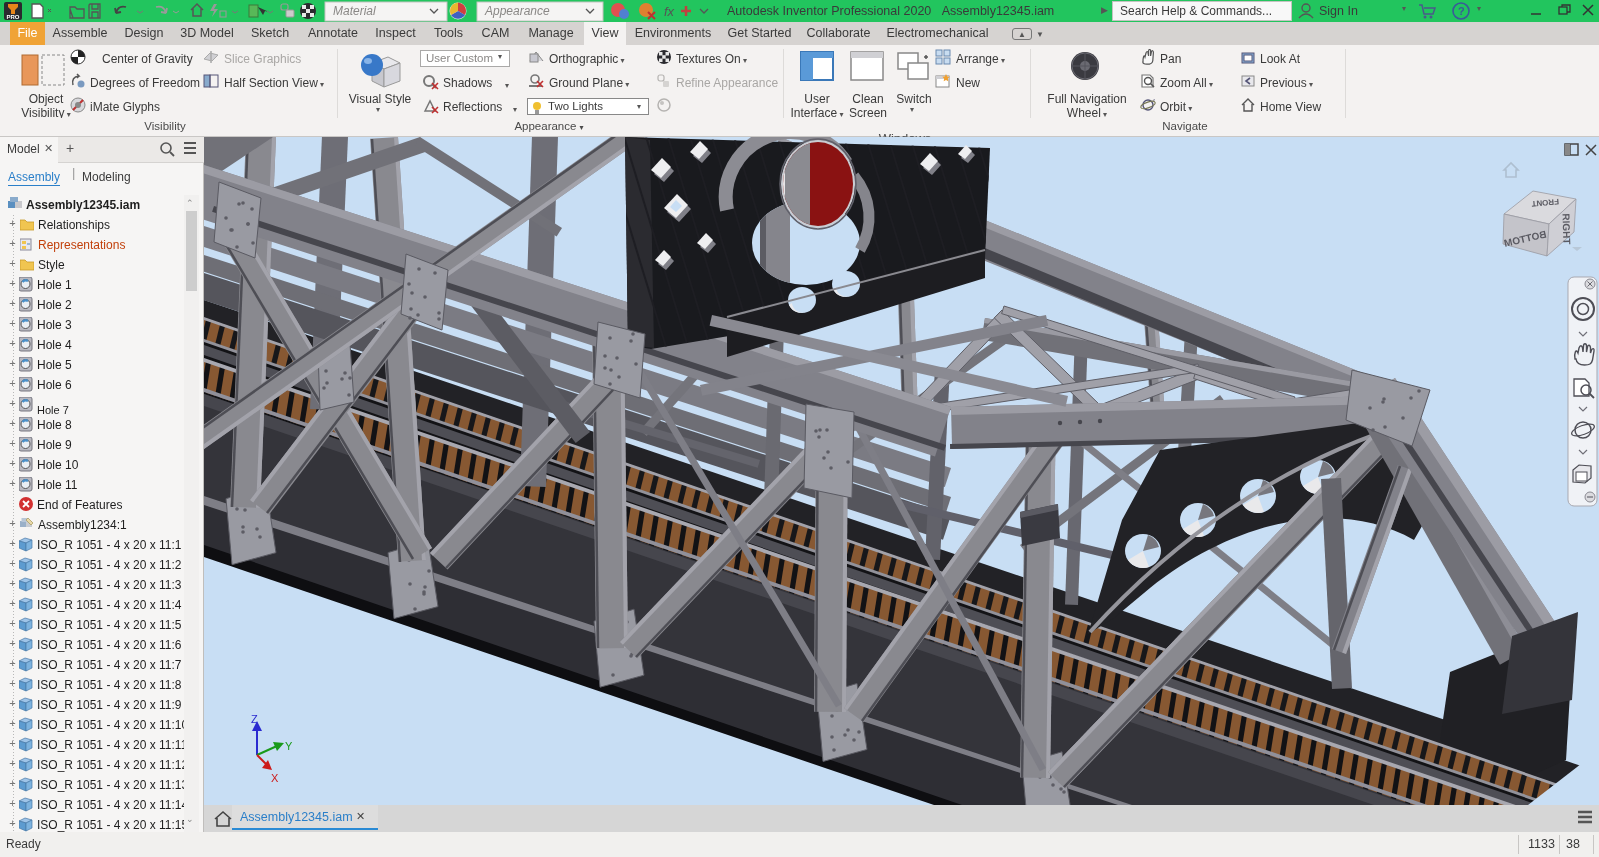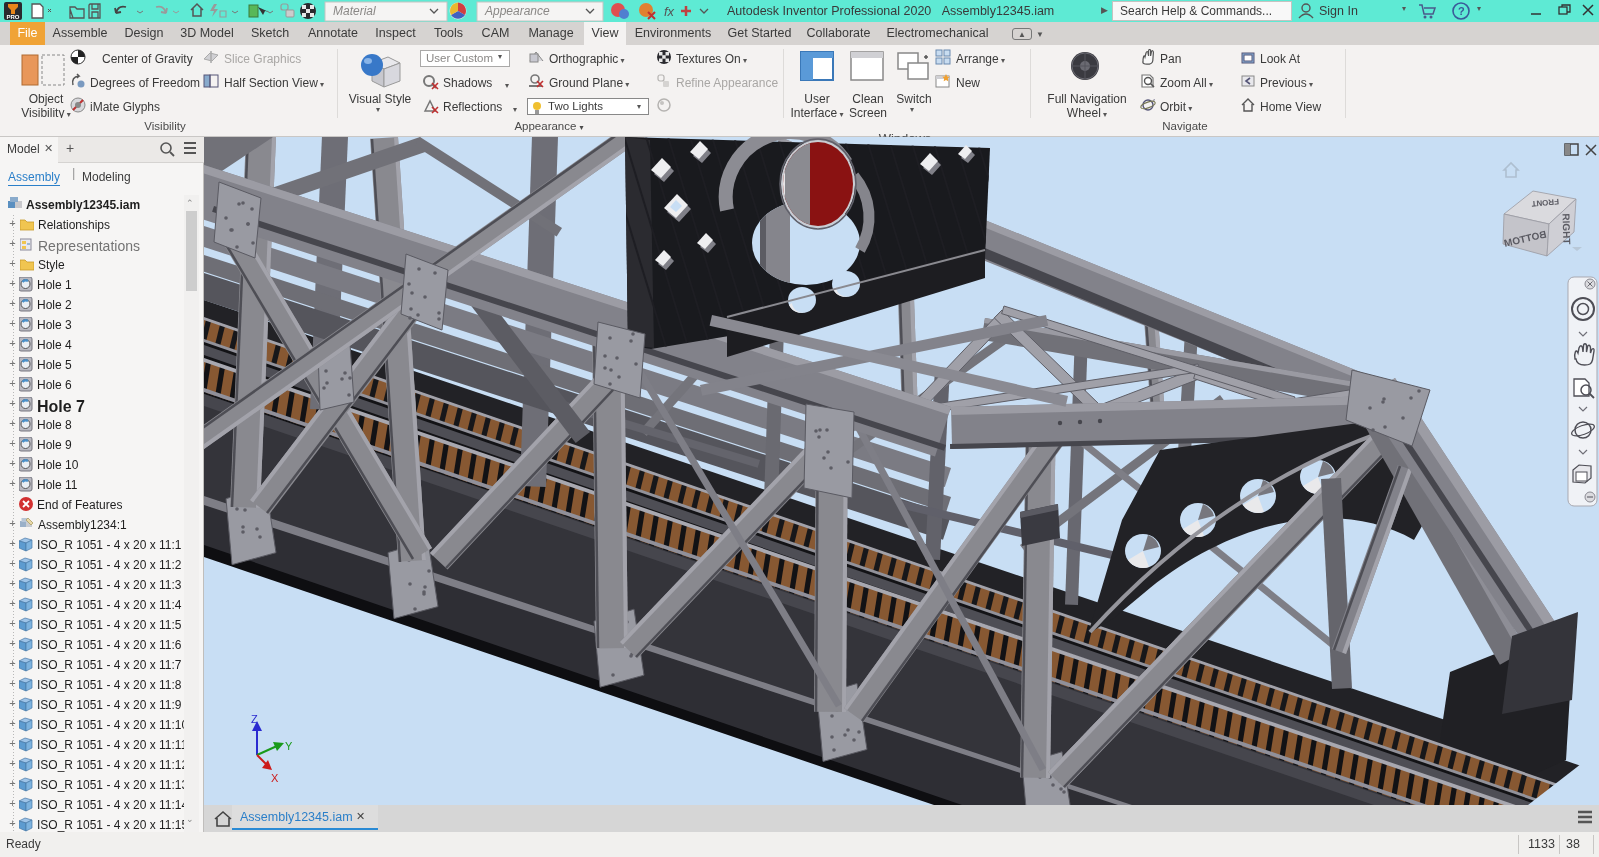--- a/index.html
+++ b/index.html
@@ -1,18 +1,18 @@
 <!DOCTYPE html>
 <html><head><meta charset="utf-8"><style>
 *{margin:0;padding:0;box-sizing:border-box;font-family:"Liberation Sans",sans-serif}
 body{width:1599px;height:857px;overflow:hidden;position:relative;background:#f0efee}
 </style></head>
 <body>
 
-<div style="position:absolute;left:0;top:0;width:1599px;height:22px;background:#5eead4">
+<div style="position:absolute;left:0;top:0;width:1599px;height:22px;background:#22c55e">
 <svg width="720" height="22" style="position:absolute;left:0;top:0">
 <g>
 <rect x="4" y="2" width="18" height="18" rx="2" fill="#2a2a2e"></rect>
 <path d="M8,4 h10 v3 l-3,3 v4 h-4 v-4 l-3,-3 Z" fill="#e8861a"></path>
 <text x="6.5" y="19" font-size="6" fill="#fff" font-family="Liberation Sans, sans-serif" font-weight="bold">PRO</text>
 <path d="M32,4 h8 l3,3 v11 h-11 Z" fill="#fff" stroke="#555" stroke-width="1.3"></path>
 <path d="M48,9 l3,3 m0,-3 l-3,3" stroke="#555" stroke-width="1"></path>
 <path d="M70,7 h5 l2,2 h7 v9 h-14 Z M70,9 l3,9" fill="none" stroke="#555" stroke-width="1.3"></path>
 <path d="M90,4 h10 v14 h-11 v-13 Z M92,4 v5 h6 v-5 M92,18 v-6 h6 v6" fill="none" stroke="#555" stroke-width="1.3"></path>
 <path d="M116,13 q2,-8 10,-6 m-10,6 l-1,-5 m1,5 l5,-1" stroke="#444" stroke-width="1.8" fill="none"></path>
@@ -323,21 +323,21 @@
     <div style="position:absolute;left:0;top:98px;width:183px;height:20px">
       <span style="position:absolute;left:8px;top:2px;color:#777;font-size:11px;width:9px;text-align:center">+</span>
       <svg width="14" height="15" style="position:absolute;left:20px;top:2px">
         <g>
           <rect x="0" y="2" width="11" height="11" fill="#e8e8ee" stroke="#8a8a99"></rect>
           <rect x="2" y="4" width="4" height="3" fill="#f0c550"></rect>
           <rect x="2" y="9" width="4" height="3" fill="#f0c550"></rect>
           <rect x="7" y="6" width="3" height="2" fill="#9bb7d4"></rect>
         </g>
       </svg>
-      <span style="position:absolute;left:38px;top:3px;font-size:14px;font-weight:normal;color:#737373;white-space:nowrap">Representations</span>
+      <span style="position:absolute;left:38px;top:3px;font-size:12px;font-weight:normal;color:#c2410c;white-space:nowrap">Representations</span>
     </div>
     <div style="position:absolute;left:0;top:118px;width:183px;height:20px">
       <span style="position:absolute;left:8px;top:2px;color:#777;font-size:11px;width:9px;text-align:center">+</span>
       <svg width="14" height="15" style="position:absolute;left:20px;top:2px">
         <g>
           <path d="M0,3 L5,3 L7,5 L14,5 L14,13 L0,13 Z" fill="#f0c550" stroke="#c89a28" stroke-width="0.8"></path>
         </g>
       </svg>
       <span style="position:absolute;left:38px;top:3px;font-size:12px;font-weight:normal;color:#1e1e1e;white-space:nowrap">Style</span>
     </div>
@@ -409,21 +409,21 @@
     </div>
     <div style="position:absolute;left:0;top:258px;width:183px;height:20px">
       <span style="position:absolute;left:8px;top:2px;color:#777;font-size:11px;width:9px;text-align:center">+</span>
       <svg width="14" height="15" style="position:absolute;left:19px;top:2px">
         <g>
           <rect x="0" y="0" width="13" height="14" rx="2" fill="#b8b8c0" stroke="#76767e"></rect>
           <circle cx="6.5" cy="7" r="4.5" fill="#e8eef4" stroke="#555"></circle>
           <path d="M3.5,5 A4.5,4.5 0 0 1 9,4" stroke="#4a90c8" stroke-width="2.4" fill="none"></path>
         </g>
       </svg>
-      <span style="position:absolute;left:37px;top:3px;font-size:16px;font-weight:bold;color:#1e1e1e;white-space:nowrap">Hole 7</span>
+      <span style="position:absolute;left:37px;top:9px;font-size:11px;font-weight:normal;color:#1e1e1e;white-space:nowrap">Hole 7</span>
     </div>
     <div style="position:absolute;left:0;top:278px;width:183px;height:20px">
       <span style="position:absolute;left:8px;top:2px;color:#777;font-size:11px;width:9px;text-align:center">+</span>
       <svg width="14" height="15" style="position:absolute;left:19px;top:2px">
         <g>
           <rect x="0" y="0" width="13" height="14" rx="2" fill="#b8b8c0" stroke="#76767e"></rect>
           <circle cx="6.5" cy="7" r="4.5" fill="#e8eef4" stroke="#555"></circle>
           <path d="M3.5,5 A4.5,4.5 0 0 1 9,4" stroke="#4a90c8" stroke-width="2.4" fill="none"></path>
         </g>
       </svg>

